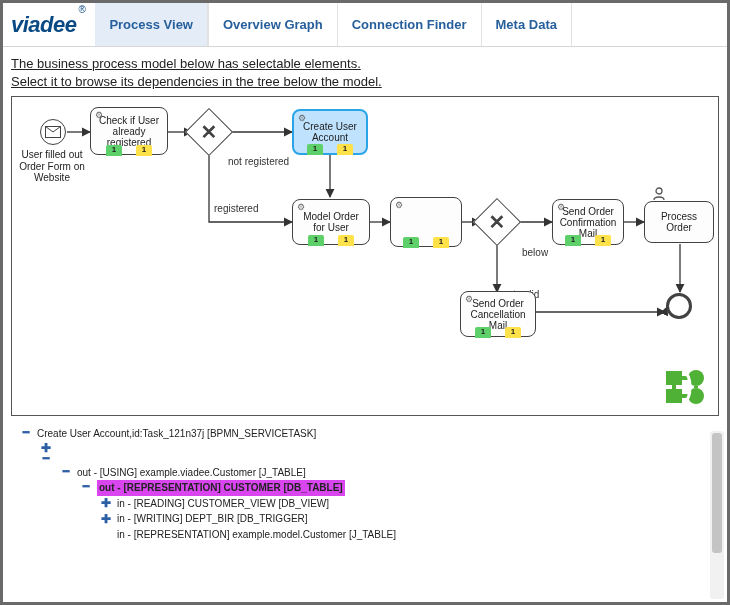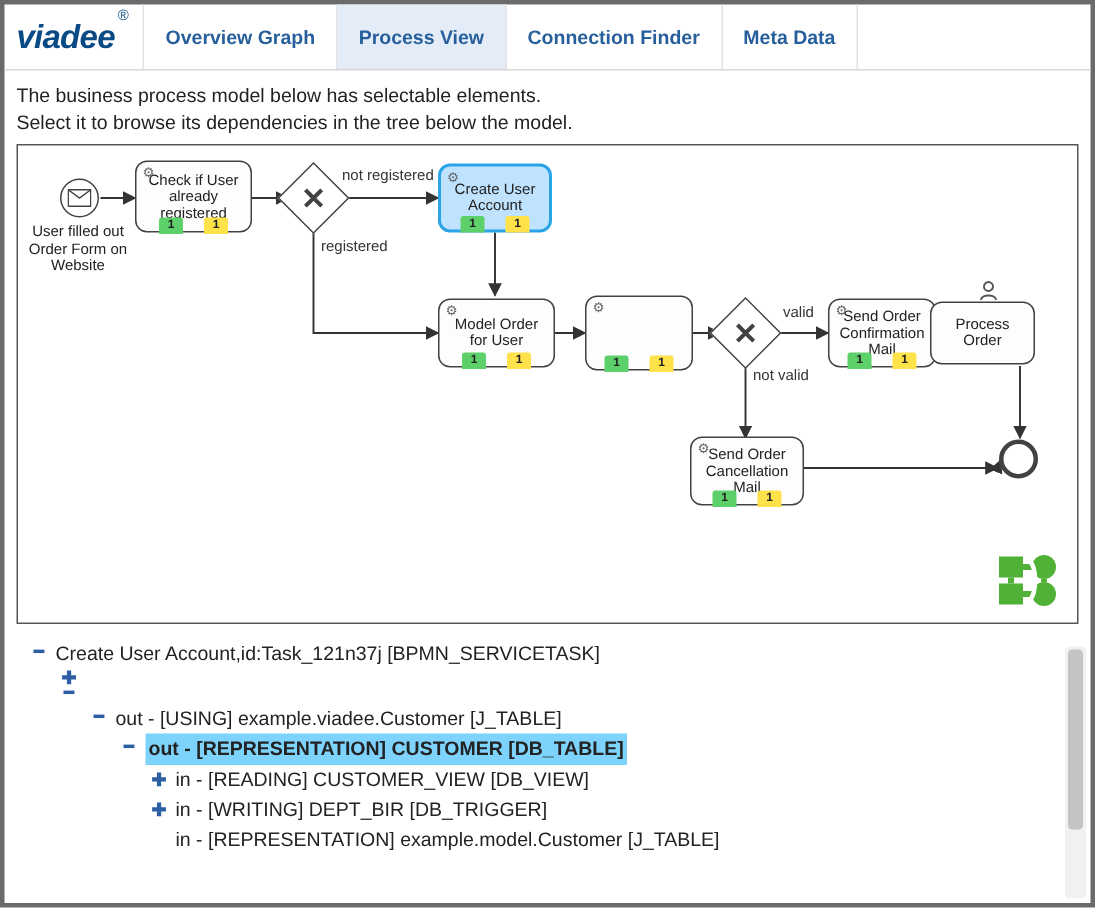--- a/index.html
+++ b/index.html
@@ -60,20 +60,21 @@
   }
   .tab.first { border-left: 1px solid #e2e2e2; }
   .tab.active {
     background: #e4ecf8;
   }
   
   .instructions {
     font-size: 13px;
     padding: 8px 8px 6px 8px;
     line-height: 1.35;
+    text-decoration: underline;
   }
   
   .diagram-wrap {
     margin: 0 8px;
     border: 1px solid #555;
     height: 320px;
     position: relative;
     background: #fff;
     overflow: hidden;
   }
@@ -144,52 +145,53 @@
     position:absolute;
     font-size:13px;
     color:#444;
   }
   .edge-label {
     position:absolute;
     font-size:10px;
     color:#333;
     background: transparent;
     white-space: nowrap;
+    margin-top: 44px;
   }
   .start-label {
     position:absolute;
     font-size:10px;
     text-align:center;
     line-height:1.15;
     color:#222;
     width:72px;
   }
   .corner-logo {
     position:absolute;
     right:10px; bottom:8px;
     width:44px; height:40px;
   }
   
   .tree {
-    font-size: 13px;
+    font-size: 10px;
     padding: 10px 6px 4px 6px;
     line-height: 1.55;
     overflow-y: auto;
     height: 168px;
   }
   .tree-row {
     display:flex;
     align-items:center;
     gap:4px;
     white-space:nowrap;
     cursor: default;
   }
   .tree-row .txt { }
   .tree-row.selected .txt {
-    background:#7dd3fc;
+    background:#d946ef;
     font-weight:bold;
     padding: 0 2px;
   }
   .ico {
     width:14px; display:inline-flex; justify-content:center;
     color:#2d5fa5; font-weight:bold; font-size:15px; line-height:1;
   }
   .ico.minus::before { content:"━"; font-size:11px; position:relative; top:-1px;}
   .ico.plus::before  { content:"✚"; font-size:12px; }
   .ico.blank::before { content:" "; }
@@ -209,22 +211,22 @@
 </style>
 </head>
 <body>
 
 <div class="frame">
 
   <div class="header">
     <div class="logo">
       <span>viadee</span><sup>®</sup>
     </div>
+    <div class="tab active">Process View</div>
     <div class="tab first">Overview Graph</div>
-    <div class="tab active">Process View</div>
     <div class="tab">Connection Finder</div>
     <div class="tab">Meta Data</div>
   </div>
 
   <div class="instructions">
     <div>The business process model below has selectable elements.</div>
     <div>Select it to browse its dependencies in the tree below the model.</div>
   </div>
 
   <div class="diagram-wrap">
@@ -311,21 +313,21 @@
       <div class="badges">
         <span class="badge g">1</span>
         <span class="badge y">1</span>
       </div>
     </div>
 
     <div class="gateway" style="left:468px; top:108px;">
       <div class="diamond"></div>
         <div class="x">✕</div>
     </div>
-    <div class="edge-label" style="left:510px; top:106px;">valid</div>
+    <div class="edge-label" style="left:510px; top:106px;">below</div>
     <div class="edge-label" style="left:490px; top:148px;">not valid</div>
 
     <div class="task" style="left:540px; top:102px; width:72px; height:46px;">
       <span class="gear">⚙</span>
       <span>Send Order Confirmation Mail</span>
       <div class="badges">
         <span class="badge g">1</span>
         <span class="badge y">1</span>
       </div>
     </div>
@@ -339,21 +341,21 @@
       </div>
     </div>
 
     <span class="user-task-icon" style="left:640px; top:90px;">
       <svg width="14" height="14" viewBox="0 0 14 14">
           <circle cx="7" cy="4" r="3" fill="none" stroke="#555" stroke-width="1.3"></circle>
           <path d="M2,13 C2,9 12,9 12,13" fill="none" stroke="#555" stroke-width="1.3"></path>
         </svg>
     </span>
 
-    <div class="task" style="left:608px; top:104px; width:70px; height:42px;">
+    <div class="task" style="left:632px; top:104px; width:70px; height:42px;">
       <span>Process Order</span>
     </div>
 
     <div class="event-end" style="left:654px; top:196px;"></div>
 
     <div class="corner-logo">
       <svg width="44" height="40" viewBox="0 0 44 40">
         <rect x="2" y="4" width="16" height="14" fill="#4fb237"></rect>
         <circle cx="32" cy="11" r="8" fill="#4fb237"></circle>
         <rect x="2" y="22" width="16" height="14" fill="#4fb237"></rect>

